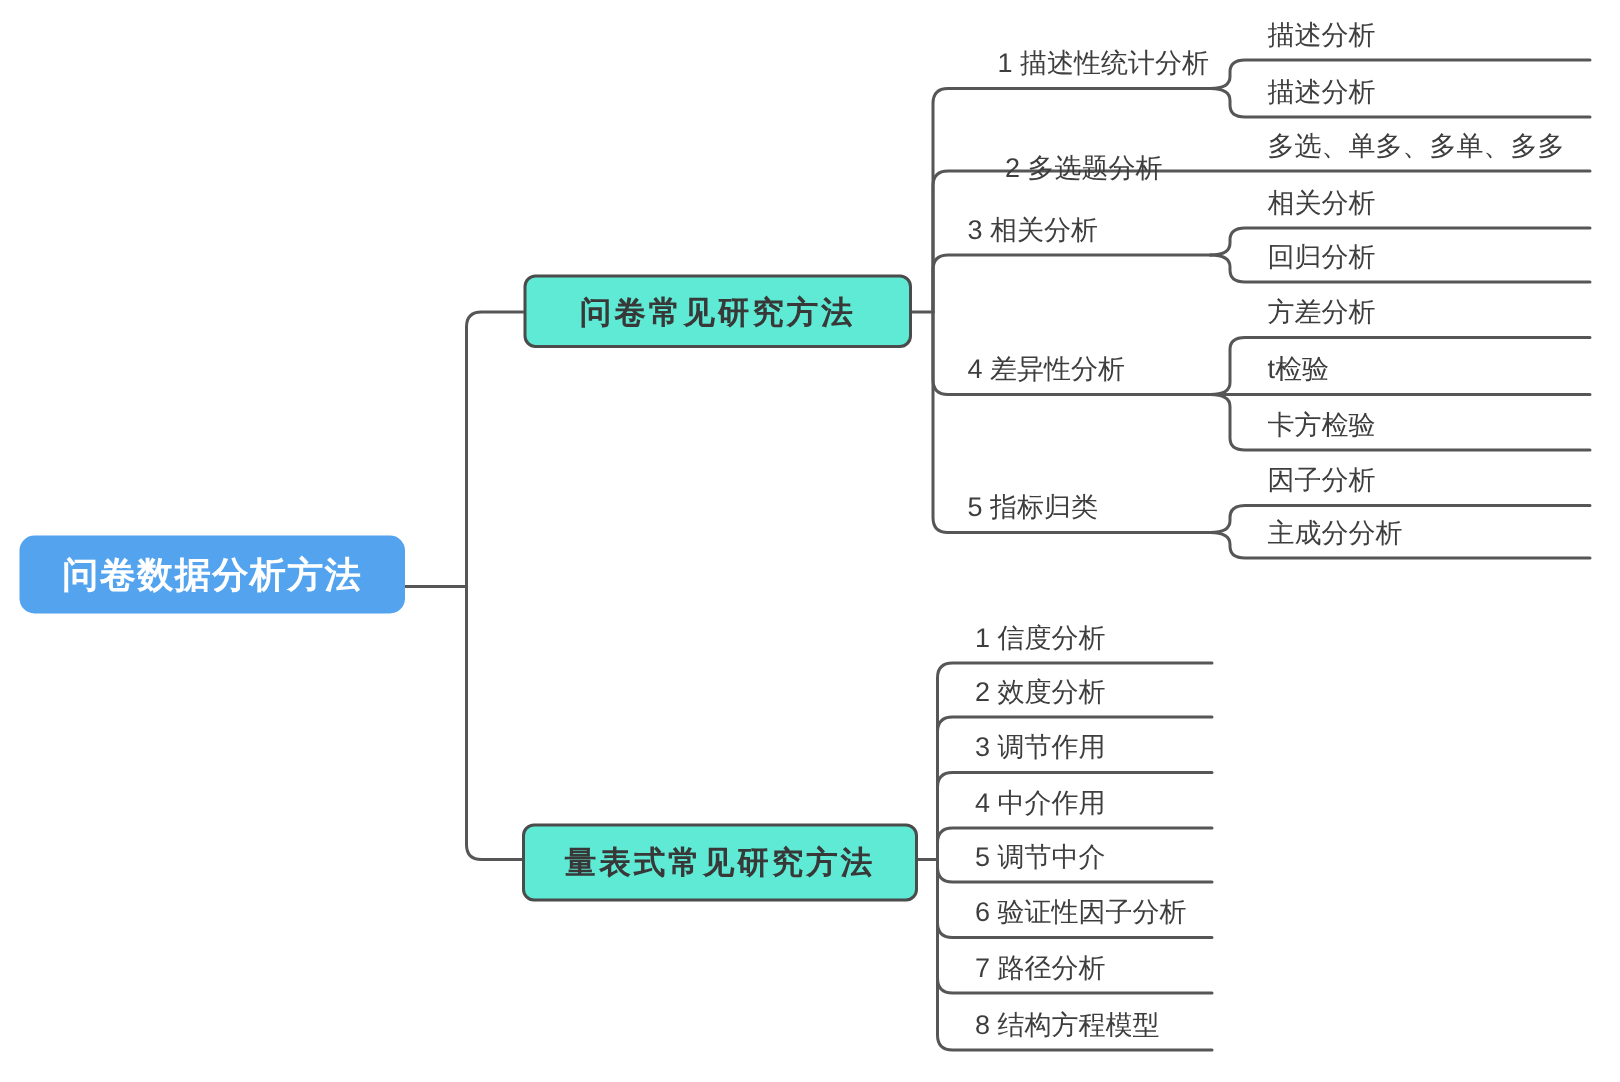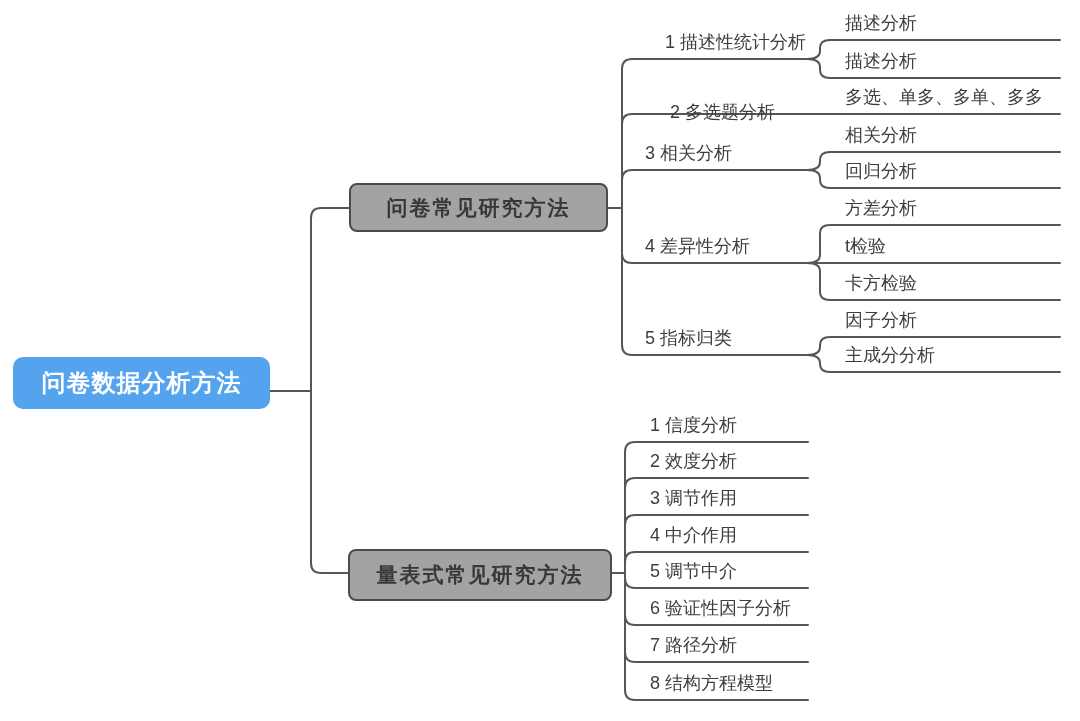--- a/index.html
+++ b/index.html
@@ -21,21 +21,21 @@
   }
   #root-node{
     left:13px;top:357px;width:257px;height:52px;
     background:var(--root-fill);
     color:var(--root-text);
     border-radius:10px;
     font-size:24px;
     letter-spacing:1px;
   }
   .branch-box{
-    background:#a3a3a3;
+    background:#5eead4;
     border:2px solid var(--box-border);
     border-radius:8px;
     color:var(--box-text);
     font-size:21px;
     letter-spacing:2px;
   }
   #branch1-box{left:349px;top:183px;width:259px;height:49px;}
   #branch2-box{left:348px;top:549px;width:264px;height:52px;}
   .label{
     position:absolute;

